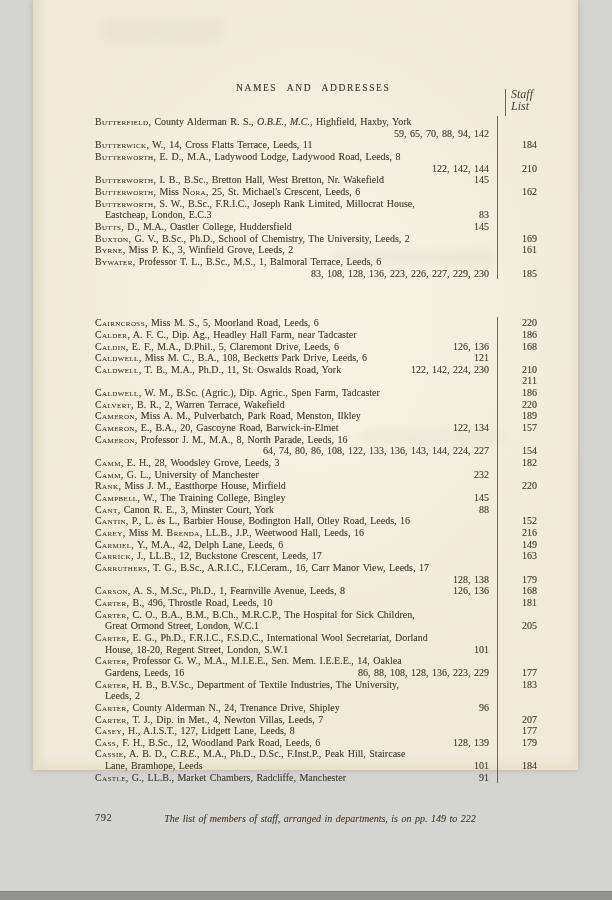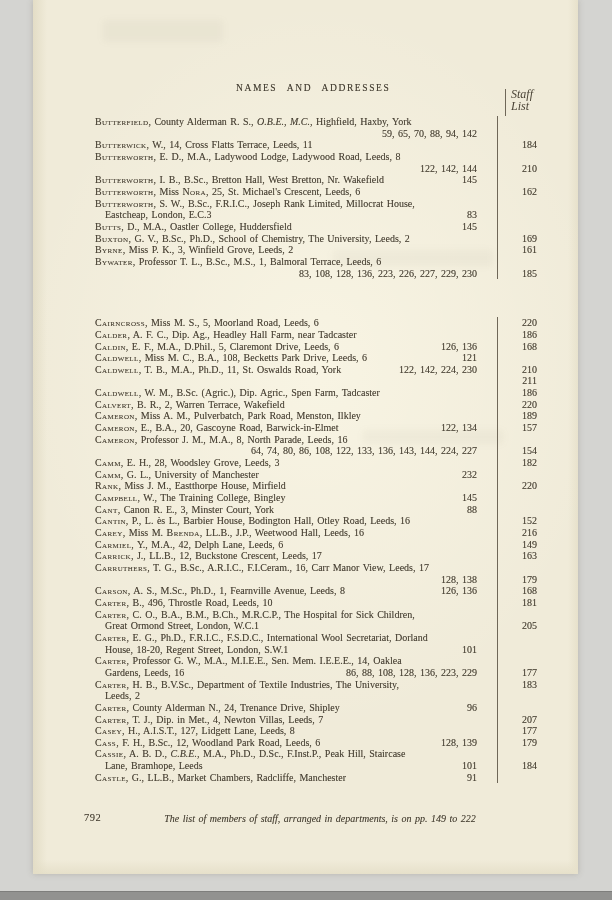--- a/index.html
+++ b/index.html
@@ -3,21 +3,21 @@
 <meta charset="utf-8">
 <style>
   html,body{margin:0;padding:0;}
   body{
     width:612px;height:900px;position:relative;overflow:hidden;
     background:#d4d4d1;
     font-family:"Liberation Serif","DejaVu Serif",serif;
   }
   .scan-area{position:absolute;inset:0;}
   .page{
-    position:absolute;left:33px;top:0;width:545px;height:874px;
+    position:absolute;left:33px;top:0;width:545px;height:770px;
     background:
       radial-gradient(ellipse 420px 520px at 52% 42%, rgba(255,252,236,0.55), rgba(255,252,236,0) 70%),
       linear-gradient(90deg, #e3ddc6 0px, rgba(227,221,198,0) 14px),
       linear-gradient(270deg, #e7e1cb 0px, rgba(231,225,203,0) 10px),
       linear-gradient(0deg, #e6e0ca 0px, rgba(230,224,202,0) 14px),
       #f0ebd9;
     box-shadow:0 0 6px rgba(90,85,65,0.25);
     color:#4a4336;
   }
   .running-head{
@@ -31,37 +31,37 @@
     border-left:1px solid #6f6758;padding-left:5px;
     font-style:italic;font-size:12px;line-height:11.5px;white-space:nowrap;
   }
   .directory{position:absolute;left:62px;top:116px;width:450px;}
   .row{display:flex;height:11.66px;line-height:11.66px;font-size:10px;}
   .body{
     position:relative;width:398px;box-sizing:border-box;white-space:nowrap;
     word-spacing:1px;text-shadow:0 0 0.5px rgba(74,67,54,0.45);
   }
   .body.indent{padding-left:10px;}
-  .refs{position:absolute;right:16px;top:0;word-spacing:1px;}
+  .refs{position:absolute;right:4px;top:0;word-spacing:1px;}
   .staffcol{
     width:40px;margin-left:4px;box-sizing:border-box;
     border-left:1px solid #6f6758;text-align:right;
     text-shadow:0 0 0.5px rgba(74,67,54,0.45);
   }
   .section-gap{height:38px;}
   .sc{font-variant-caps:small-caps;letter-spacing:0.4px;}
   em{font-style:italic;}
   .footer-note{
     position:absolute;left:62px;top:797px;width:450px;text-align:center;
     font-style:italic;font-size:10px;word-spacing:1px;
     text-shadow:0 0 0.5px rgba(74,67,54,0.45);
     margin-top:16px;
   }
   .page-number{
-    position:absolute;left:51px;top:812px;font-size:10.5px;letter-spacing:0.5px;
+    position:absolute;left:62px;top:812px;font-size:10.5px;letter-spacing:0.5px;
     text-shadow:0 0 0.5px rgba(74,67,54,0.45);
   }
   .scanner-bed{
     position:absolute;left:0;top:891px;width:612px;height:9px;
     background:#929290;border-top:1px solid #7e7e7c;
   }
   .ghost{position:absolute;background:rgba(120,115,90,0.05);filter:blur(3px);border-radius:3px;}
 </style>
 </head>
 <body>

